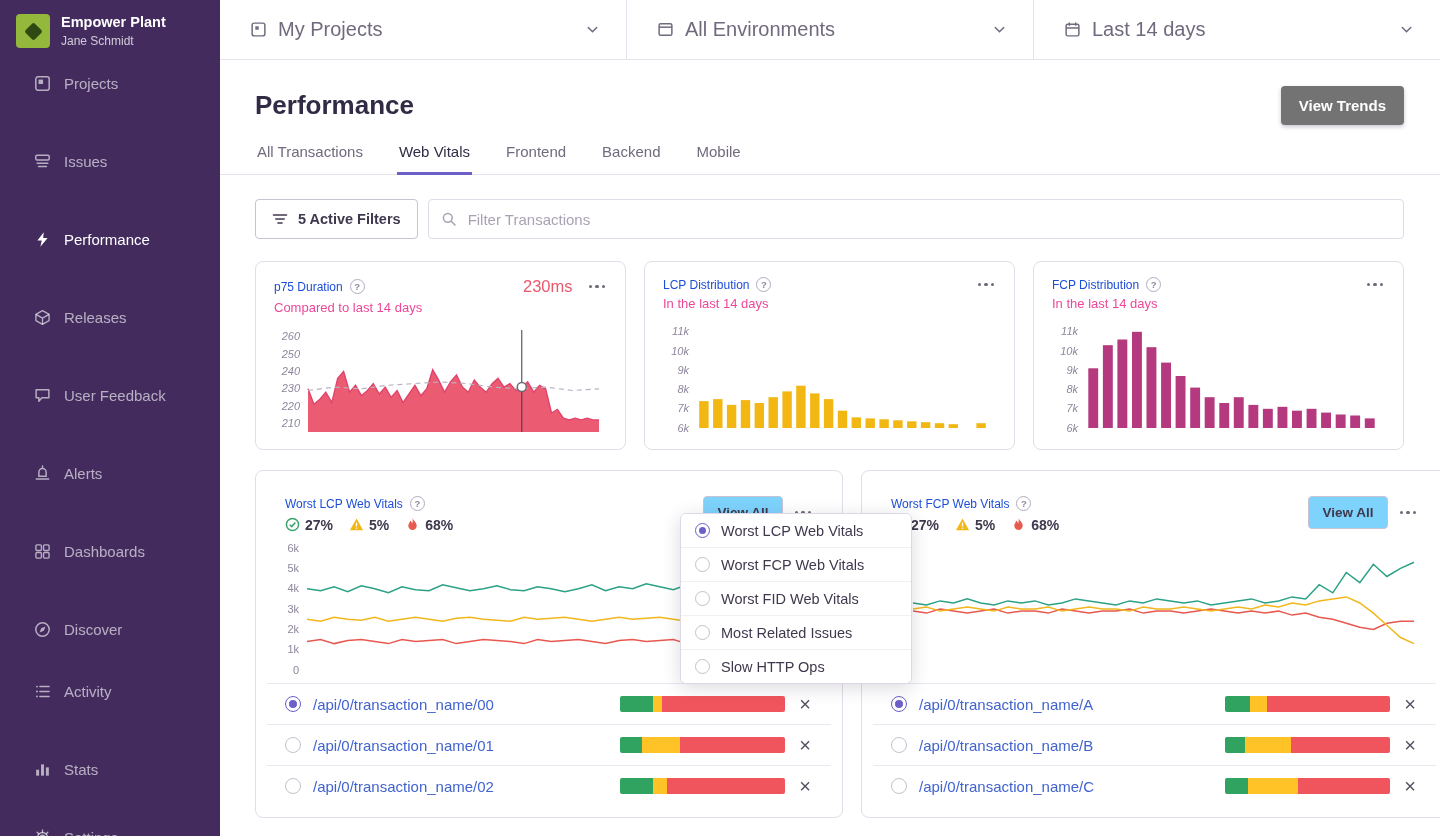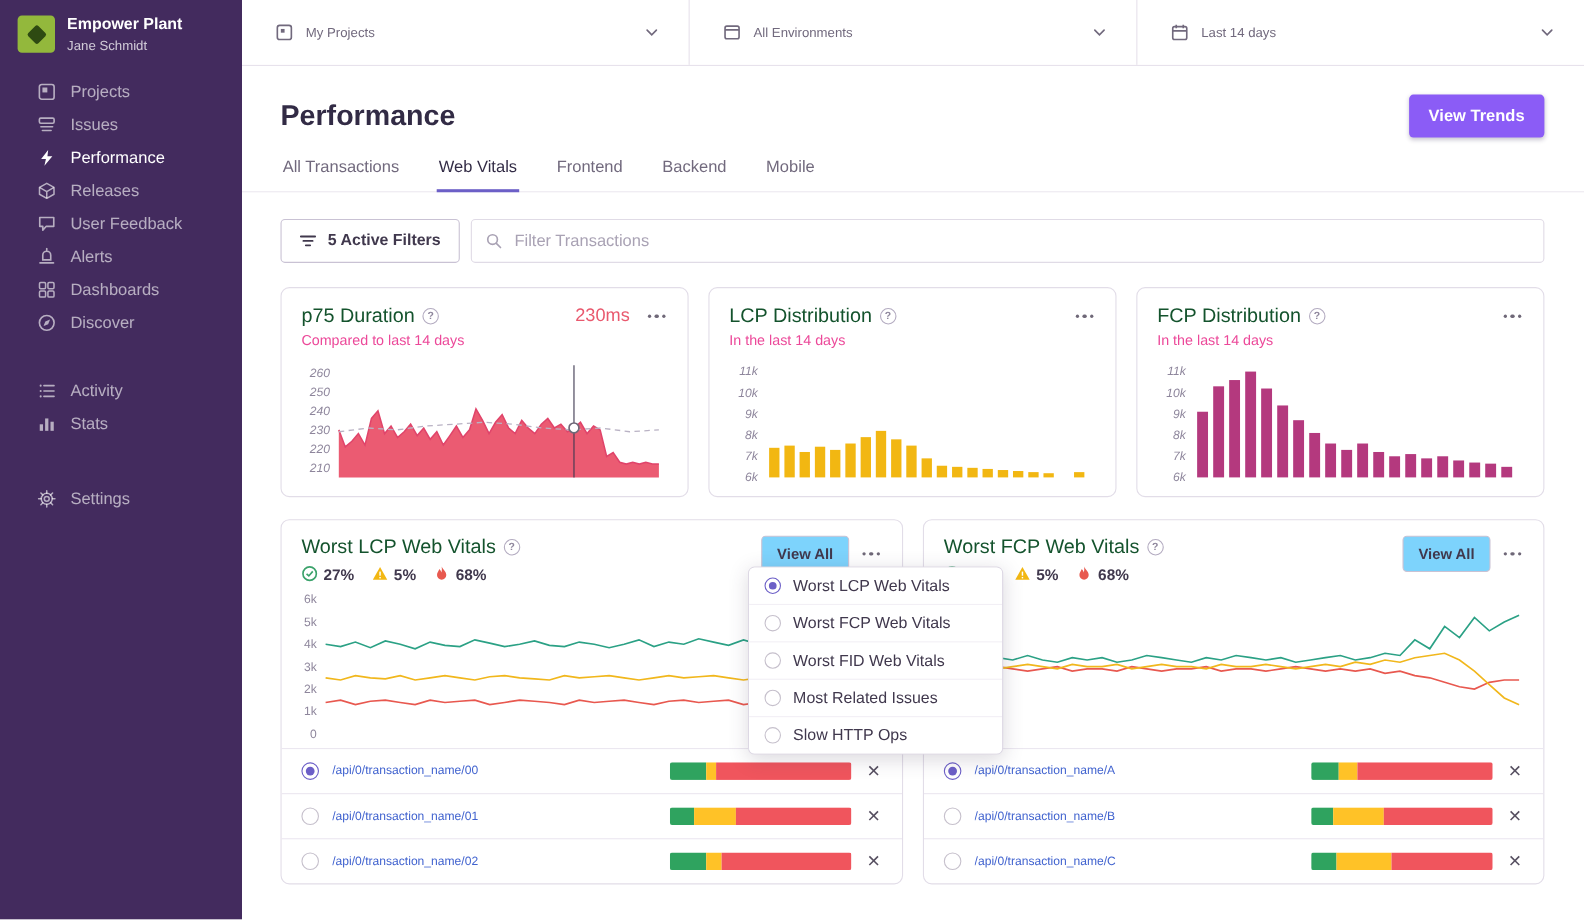--- a/index.html
+++ b/index.html
@@ -10,86 +10,86 @@
     background:#fff; display:flex;
     color:#40384D;
   }
   
   .sidebar { width:220px; min-width:220px; height:100%; background:#432B5E; color:#fff; }
   .org { display:flex; gap:11px; padding:14px 16px 10px; align-items:center; cursor:pointer; }
   .logo { width:34px; height:34px; border-radius:4px; background:#93B83C; display:flex; align-items:center; justify-content:center; }
   .logo .diamond { width:13px; height:13px; background:#2E4A12; transform:rotate(45deg); border-radius:2px; }
   .org-name { font-size:14.5px; font-weight:700; line-height:1.2; }
   .org-user { font-size:12px; color:rgba(255,255,255,.75); margin-top:2px; }
-  .nav-group { display:flex; flex-direction:column; padding-top:10px; }
+  .nav-group { display:flex; flex-direction:column; padding-top:10px;gap:48px; }
   .nav-group.g2 { margin-top:22px; }
   .nav-group.g3 { margin-top:28px; }
   .nav-item { display:flex; align-items:center; gap:13px; padding:6.5px 14px 6.5px 34px; color:rgba(255,255,255,.62); font-size:15px; text-decoration:none; cursor:pointer; }
   .nav-item.active { color:#fff; }
   .nav-icon { width:17px; height:17px; display:inline-flex; flex:none; }
   .nav-icon svg { width:100%; height:100%; }
   
   .main { flex:1; display:flex; flex-direction:column; height:100%; overflow:hidden; }
   .topbar { height:60px; min-height:60px; display:flex; border-bottom:1px solid #E7E2EC; background:#fff; }
   .tb-section { flex:1; display:flex; align-items:center; gap:11px; padding:0 26px 0 30px; border-right:1px solid #E7E2EC; cursor:pointer; }
   .tb-section:last-child { border-right:none; }
   .tb-icon { width:17px; height:17px; color:#71697D; display:inline-flex; }
   .tb-icon svg { width:100%; height:100%; }
-  .tb-label { flex:1; font-size:12px; color:#71697D; }
+  .tb-label { flex:1; font-size:20px; color:#71697D; }
   .chevron { width:15px; height:15px; color:#71697D; display:inline-flex; }
   .chevron svg { width:100%; height:100%; }
   
   .page-head { padding:26px 36px 0 35px; border-bottom:1px solid #E7E2EC; background:#fff; }
   .ph-row { display:flex; align-items:center; justify-content:space-between; }
   h1 { margin:0; font-size:26px; font-weight:600; color:#322B45; }
-  .btn-primary { background:#8b5cf6; color:#fff; border:none; border-radius:4px; font-size:15px; font-weight:700; padding:11px 18px; cursor:pointer; font-family:inherit; box-shadow:0 2px 4px rgba(45,30,80,.25); }
+  .btn-primary { background:#737373; color:#fff; border:none; border-radius:4px; font-size:15px; font-weight:700; padding:11px 18px; cursor:pointer; font-family:inherit; box-shadow:0 2px 4px rgba(45,30,80,.25); }
   .tabs { display:flex; gap:32px; margin-top:18px;align-items:center; }
   .tab { font-size:15px; color:#71697D; padding:0 2px 12px; cursor:pointer; text-decoration:none; border-bottom:3px solid transparent; margin-bottom:-1px; }
   .tab.active { color:#322B45; border-bottom-color:#6C5FC7; }
   
   .content { flex:1; padding:24px 36px 0 35px; background:#fff; position:relative; overflow:hidden; }
   .filter-row { display:flex; gap:10px; }
   .btn-filters { display:flex; align-items:center; gap:10px; background:#fff; border:1px solid #C9C2D4; border-radius:4px; padding:0 16px; height:40px; font-size:14.5px; font-weight:700; color:#40384D; cursor:pointer; font-family:inherit; }
   .filter-icon { width:16px; height:16px; display:inline-flex; color:#40384D; }
   .filter-icon svg, .search-icon svg { width:100%; height:100%; }
   .search-box { flex:1; display:flex; align-items:center; gap:9px; border:1px solid #E0DBE6; border-radius:4px; height:40px; padding:0 12px; background:#fff; }
   .search-icon { width:16px; height:16px; display:inline-flex; color:#A9A2B4; }
   .search-box input { border:none; outline:none; flex:1; font-size:15px; color:#40384D; font-family:inherit; background:transparent; }
   .search-box input::placeholder { color:#A9A2B4; }
   
   .cards3 { display:grid; grid-template-columns:1fr 1fr 1fr; gap:18px; margin-top:22px; }
   .card { border:1px solid #E2DDE8; border-radius:8px; background:#fff; }
   .cards3 .card { padding:15px 18px 10px; }
   .card-head { display:flex; align-items:center; justify-content:space-between; }
   .ct-wrap { display:flex; align-items:center; gap:7px; }
-  .card-title { font-size:18px; color:#14532d; }
+  .card-title { font-size:12px; color:#1d4ed8; }
   .q-icon { width:15px; height:15px; border:1.5px solid #B3ABC0; border-radius:50%; color:#8E869C; font-size:9.5px; font-weight:700; display:inline-flex; align-items:center; justify-content:center; cursor:pointer; flex:none; }
   .q-icon::after { content:'?'; }
   .ct-right { display:flex; align-items:center; gap:14px; }
   .metric { font-size:16.5px; color:#E9596E; }
   .dots { display:inline-flex; gap:3px; background:none; border:none; cursor:pointer; padding:5px 2px; align-items:center; }
   .dots i { width:3.5px; height:3.5px; border-radius:50%; background:#6F6878; }
   .card-sub { font-size:13px; color:#ec4899; margin-top:4px; }
   .chart-sm { width:100%; height:116px; margin-top:8px;font-style:italic; }
   
   .cards2 { display:grid; grid-template-columns:1fr 1fr; gap:18px; margin-top:20px; }
-  .vitals-card { padding:0; position:relative; }
+  .vitals-card { padding:11px; position:relative; }
   .vc-head { display:flex; justify-content:space-between; align-items:flex-start; padding:14px 18px 0; }
   .badges { display:flex; gap:16px; margin-top:6px; align-items:center; }
   .badge { display:flex; align-items:flex-start; gap:5px; font-size:14px; color:#40384D;font-weight:bold; }
   .badge-icon { width:15px; height:15px; display:inline-flex; }
   .badge-icon svg { width:100%; height:100%; }
   .vc-actions { display:flex; align-items:center; gap:10px; }
   .btn-secondary { background:#7dd3fc; border:1px solid #C9C2D4; border-radius:4px; padding:8px 13px; font-size:13.5px; font-weight:700; color:#40384D; cursor:pointer; font-family:inherit; }
   .chart-lines { height:142px; margin:2px 14px 6px 6px; }
   .vc-row { display:flex; align-items:center; gap:12px; height:41px; border-top:1px solid #EBE7F0; padding:0 18px; }
   .radio { width:16px; height:16px; border-radius:50%; border:1.5px solid #C6C0CC; display:inline-flex; align-items:center; justify-content:center; cursor:pointer; flex:none; background:#fff; }
   .radio.checked { border-color:#6C5FC7; }
   .radio.checked::after { content:''; width:8px; height:8px; border-radius:50%; background:#6C5FC7; }
-  .row-link { flex:1; font-size:11px; color:#4163CF; text-decoration:none; cursor:pointer; white-space:nowrap; overflow:hidden; }
+  .row-link { flex:1; font-size:15px; color:#4163CF; text-decoration:none; cursor:pointer; white-space:nowrap; overflow:hidden; }
   .stacked-bar { width:165px; height:16px; display:flex; border-radius:2px; overflow:hidden; flex:none; }
   .seg { height:100%; }
   .seg.g { background:#2FA35F; }
   .seg.y { background:#FFC227; }
   .seg.r { background:#F0555D; }
   .row-close { background:none; border:none; font-size:20px; color:#575061; cursor:pointer; line-height:1; padding:0 2px; font-family:inherit; }
   .row-close::after { content:'×'; }
   
   .dropdown { position:absolute; left:424px; top:42px; width:232px; background:#fff; border:1px solid #DDD8E4; border-radius:6px; box-shadow:0 4px 18px rgba(60,50,80,.18); z-index:30; overflow:hidden; }
   .dd-item { display:flex; align-items:center; gap:11px; padding:8.5px 14px; font-size:14.5px; color:#40384D; border-top:1px solid #F2EFF5; cursor:pointer; background:#fff; }

